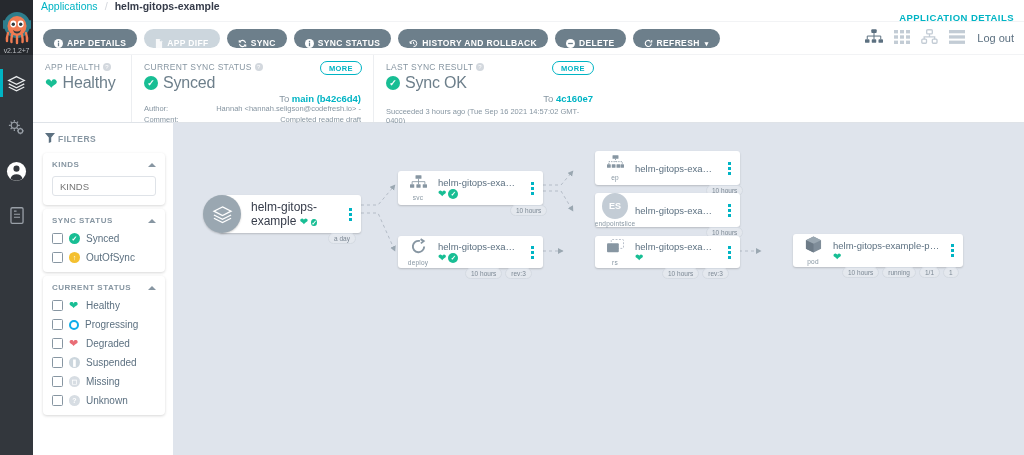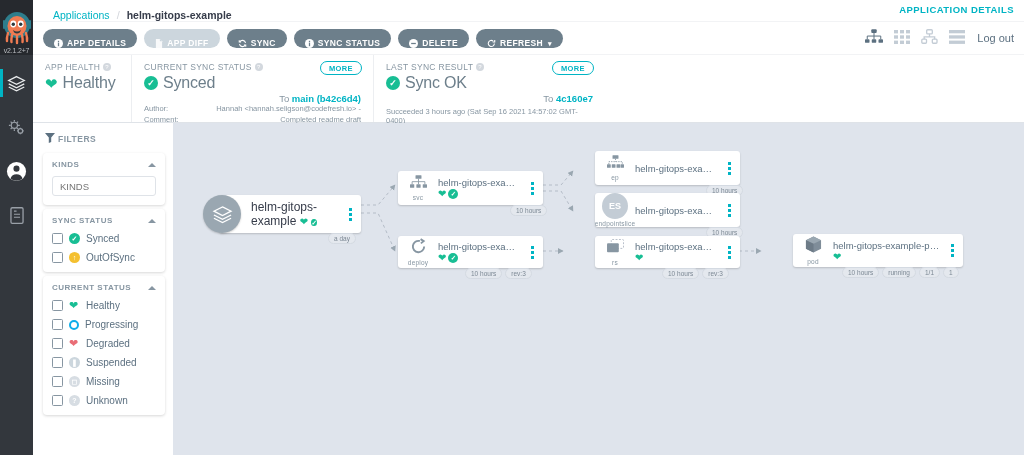--- a/index.html
+++ b/index.html
@@ -24,28 +24,28 @@
   .rail-item { height:44px; display:flex; align-items:center; justify-content:center; position:relative; }
   .rail-item .bar { position:absolute; left:0; top:8px; bottom:8px; width:3px; background:transparent; }
   .rail-item.active .bar { background:#00b4c4; }
   .rail-item svg { display:block; }
 
   
   .main { flex:1 1 auto; display:flex; flex-direction:column; height:455px; min-width:0; }
 
   
   .crumbs {
-    height:22px; display:flex; align-items:flex-end; padding:0 10px 0 20px;
+    height:22px; display:flex; align-items:flex-start; padding:0 10px 0 8px;
     border-bottom:1px solid #f2f3f5; background:#fff; position:relative;
   }
   .crumb-link { color:#00b4c4; font-size:10.5px; cursor:pointer; }
   .crumb-sep { color:#d4d7dd; margin:0 7px; font-size:11px; }
   .crumb-cur { color:#363c4a; font-size:10.5px; font-weight:bold; }
   .app-details-label {
-    position:absolute; right:10px; top:4px; color:#00b4c4;
+    position:absolute; right:10px; top:12px; color:#00b4c4;
     font-size:9.5px; font-weight:bold; letter-spacing:.45px;
   }
 
   
   .toolbar {
     height:33px; display:flex; align-items:center; gap:7px; padding:0 10px;
     background:#fff; border-bottom:1px solid #f2f3f5; position:relative;
   }
   .tbtn {
     height:19px; border-radius:10px; background:#6d7f8b; color:#fff;
@@ -292,20 +292,30 @@
         <span>
           <svg width="9" height="9" viewBox="0 0 10 10">
               <circle cx="5" cy="5" r="5" fill="#fff"></circle>
               <rect x="4.3" y="4" width="1.4" height="4" fill="#6d7f8b"></rect>
               <rect x="4.3" y="2" width="1.4" height="1.4" fill="#6d7f8b"></rect>
             </svg>
         </span>
         <span>SYNC STATUS</span>
       </div>
 
+      <div class="tbtn">
+        <span>
+          <svg width="9" height="9" viewBox="0 0 10 10" fill="none" stroke="#fff" stroke-width="1.1">
+            <path d="M1.6 5A3.5 3.5 0 1 1 5 8.5"></path>
+              <path d="M1.2 2.6v2.1h2.1"></path>
+              <path d="M5 3.2V5l1.4 1"></path>
+          </svg>
+        </span>
+        <span>HISTORY AND ROLLBACK</span>
+      </div>
 
       <div class="tbtn">
         <span>
           <svg width="9" height="9" viewBox="0 0 10 10">
               <circle cx="5" cy="5" r="5" fill="#fff"></circle>
               <rect x="2.4" y="4.3" width="5.2" height="1.4" fill="#6d7f8b"></rect>
             </svg>
         </span>
         <span>DELETE</span>
       </div>
@@ -405,21 +415,21 @@
           <span class="qmark">?</span>
         </div>
         <div class="more-pill">MORE</div>
         <div class="sval">
           <span class="chk">✓</span>
           <span class="txt">Sync OK</span>
         </div>
         <div class="rev-line">
           <span>To </span><b>4c160e7</b>
         </div>
-        <div class="succeeded">Succeeded 3 hours ago (Sat Sep 16 2021 14:57:02 GMT-0400)</div>
+        <div class="succeeded">Succeeded 3 hours ago (Tue Sep 16 2021 14:57:02 GMT-0400)</div>
         <div class="kv">
           <span class="k">Author:</span>
           <span class="v">hseligson1 &lt;hannah.seligson@codefresh.io&gt; -</span>
         </div>
         <div class="kv">
           <span class="k">Comment:</span>
           <span class="v">Updated readme</span>
         </div>
       </div>
     </div>

